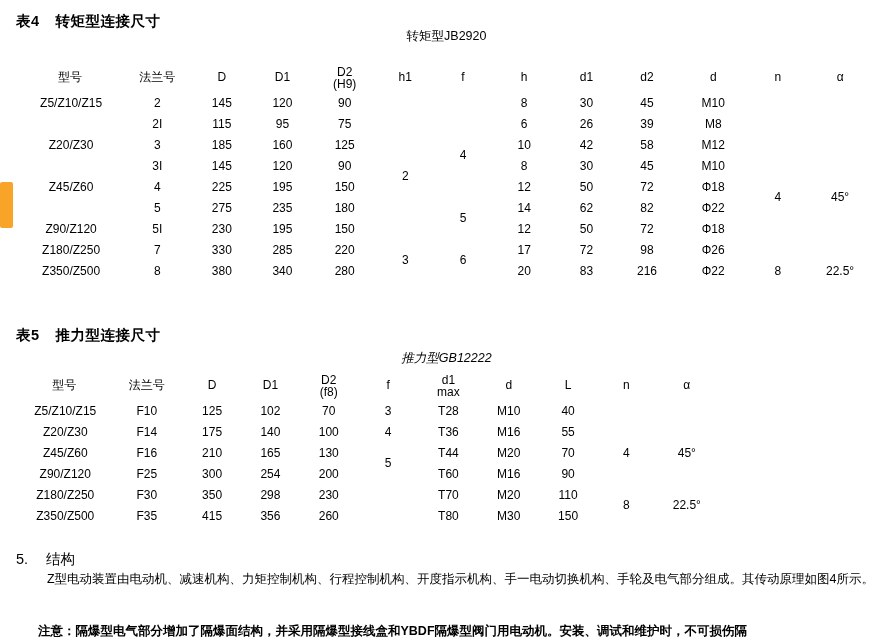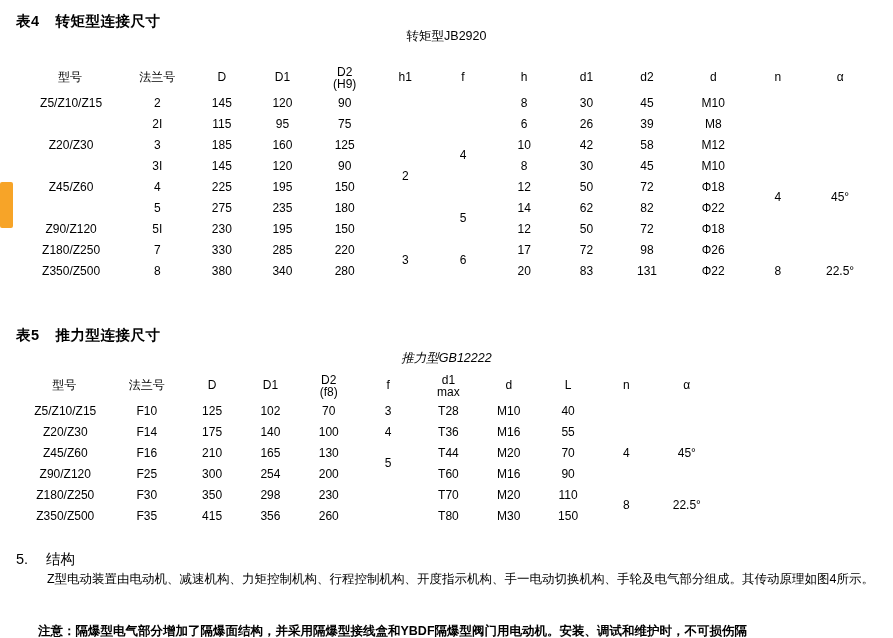--- a/index.html
+++ b/index.html
@@ -264,21 +264,21 @@
       <td></td>
     </tr>
     <tr class="body-row">
       <td class="col-model">Z350/Z500</td>
       <td>8</td>
       <td>380</td>
       <td>340</td>
       <td>280</td>
       <td>20</td>
       <td>83</td>
-      <td>131</td>
+      <td>216</td>
       <td>Φ22</td>
       <td>8</td>
       <td>22.5°</td>
     </tr>
   </tbody>
     </table>
 
   <div class="sec-title" style="left:16px; top:326px;text-align:right;">
     <span class="num">表5</span><span>推力型连接尺寸</span>
   </div>

